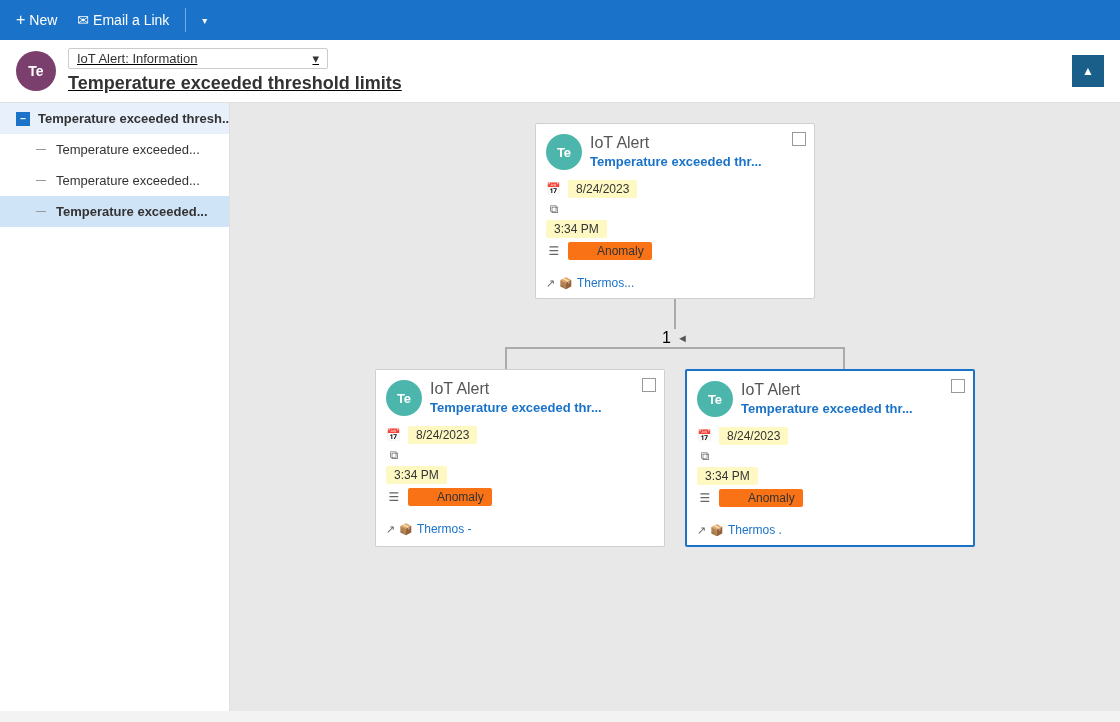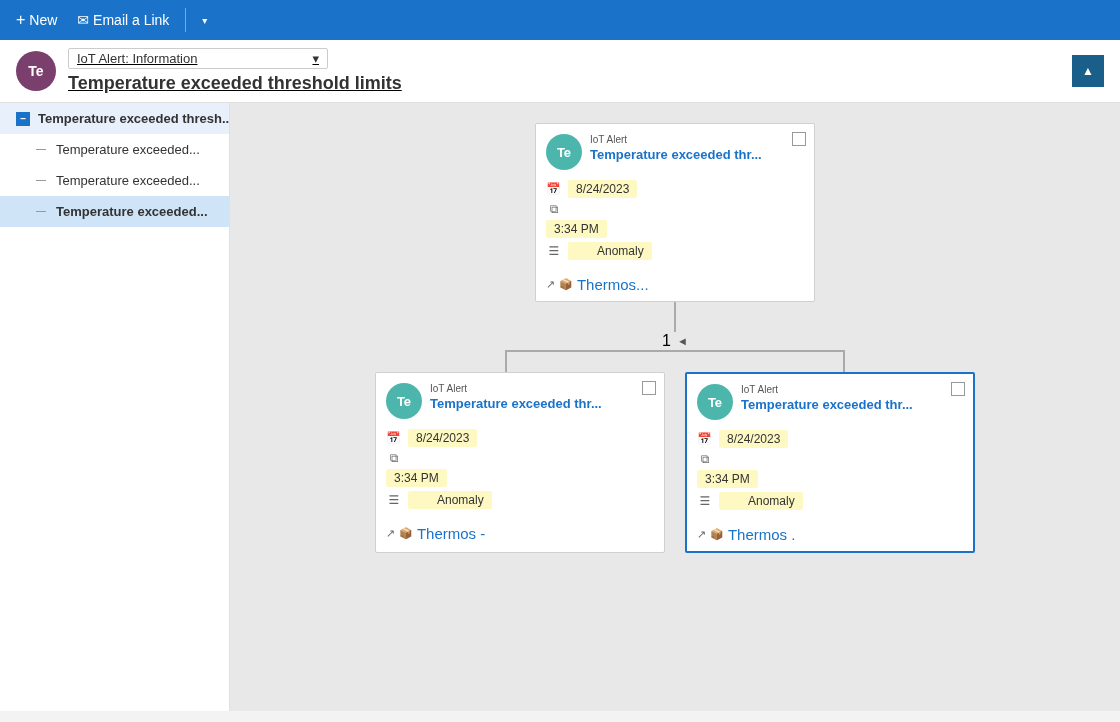--- a/index.html
+++ b/index.html
@@ -204,21 +204,21 @@
       background: #4db6ac;
       color: white;
       display: flex;
       align-items: center;
       justify-content: center;
       font-size: 13px;
       font-weight: 600;
       flex-shrink: 0;
     }
     .card-type {
-      font-size: 10px;
+      font-size: 16px;
       color: #555;
       margin-bottom: 2px;
     }
     .card-title {
       font-size: 13px;
       color: #1a73c8;
       font-weight: 700;
     }
     .card-checkbox {
       position: absolute;
@@ -246,35 +246,35 @@
       text-align: center;
     }
     .card-field-value {
       background: #fef9c3;
       padding: 2px 8px;
       border-radius: 2px;
       font-size: 12px;
       color: #333;
     }
     .card-field-value.anomaly {
-      background: #fef9c3;
+      background: #f97316;
       padding-left: 29px;
     }
     .card-link-row {
       display: flex;
       align-items: center;
       gap: 4px;
       padding: 4px 10px 8px 10px;
     }
     .card-link-icon {
       font-size: 11px;
       color: #666;
     }
     .card-link {
-      font-size: 15px;
+      font-size: 12px;
       color: #1a73c8;
       cursor: pointer;
       text-decoration: none;
     }
 
     .tree-layout {
       display: flex;
       flex-direction: column;
       align-items: center;
     }

